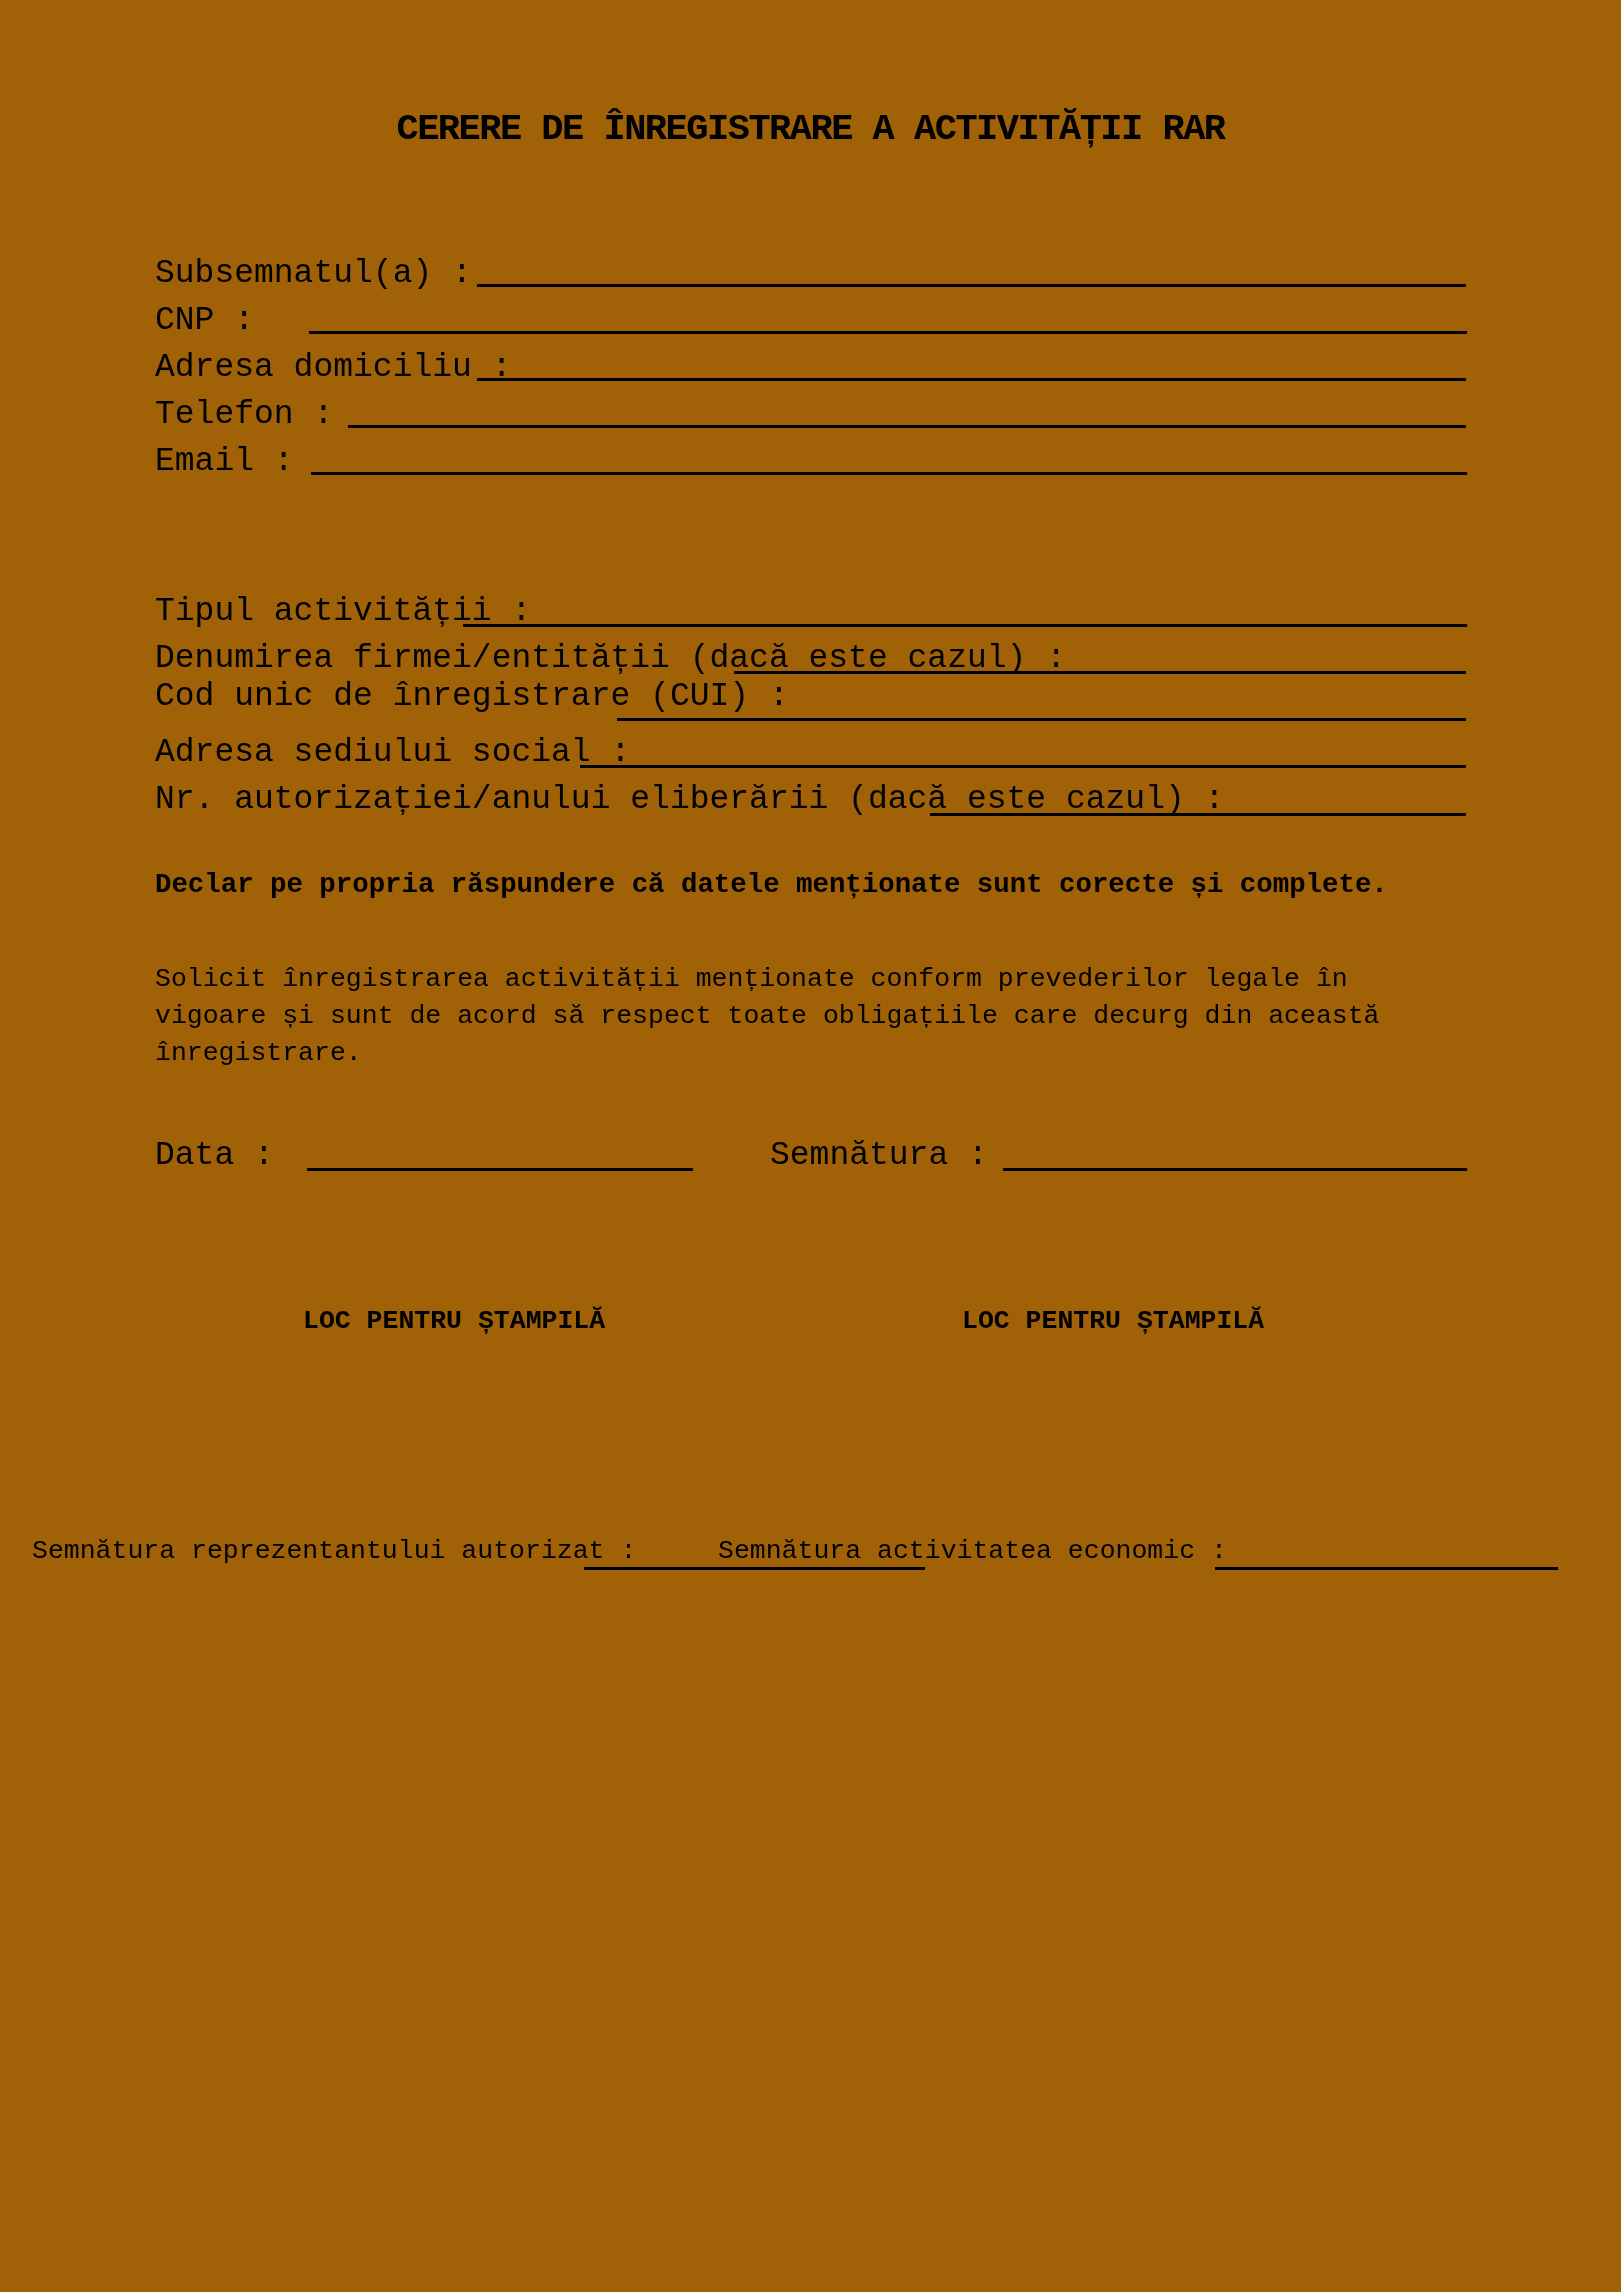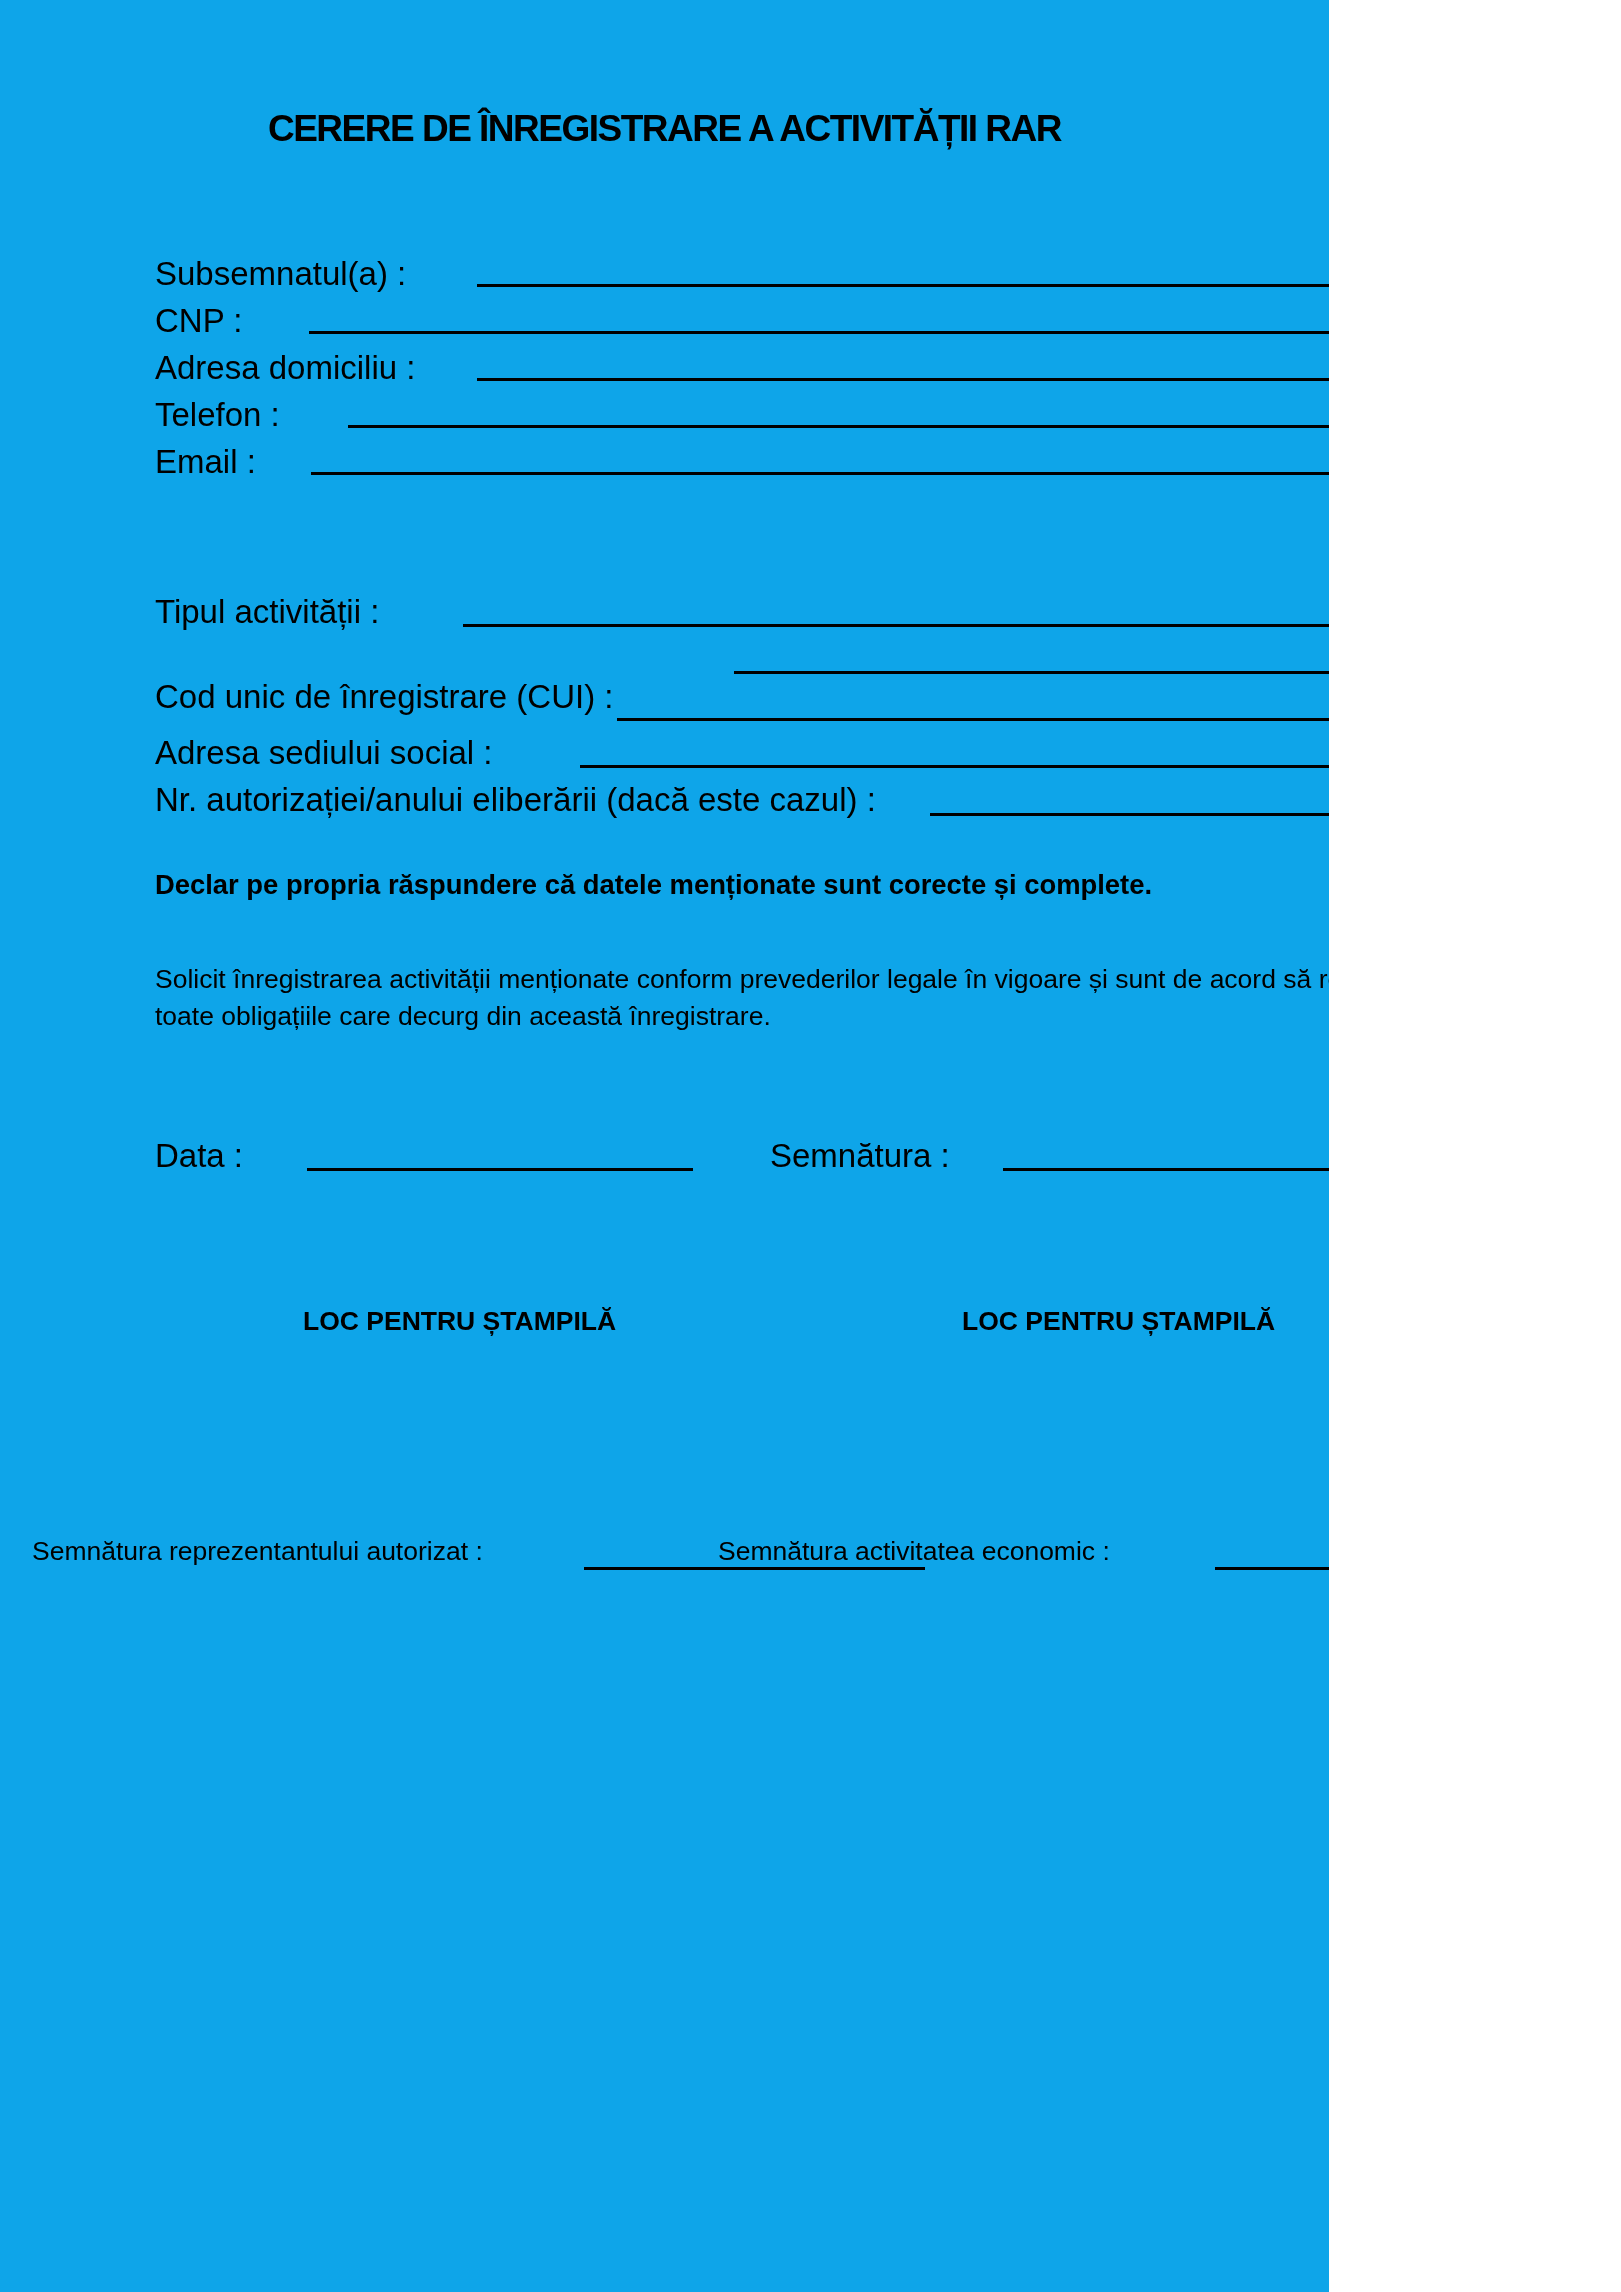--- a/index.html
+++ b/index.html
@@ -2,24 +2,24 @@
 <html><head>
 <meta charset="utf-8">
 <style>
   html, body {
     margin: 0;
     padding: 0;
     background: #ffffff;
   }
   .page {
     position: relative;
-    width: 1329px;
+    width: 1621px;
     height: 2293px;
-    background: #0ea5e9;
-    font-family: Liberation Sans, sans-serif;
+    background: #a16207;
+    font-family: Liberation Mono, monospace;
     color: #000000;
     overflow: hidden;
   }
   .title {
     position: absolute;
     top: 108px;
     left: 0;
     width: 100%;
     margin: 0;
     text-align: center;
@@ -86,20 +86,21 @@
   <span class="lbl" style="top:396px">Telefon :</span>
   <div class="line" style="top:425px;left:348px;width:1118px"></div>
 
   <span class="lbl" style="top:443px">Email :</span>
   <div class="line" style="top:472px;left:311px;width:1156px"></div>
 
 
   <span class="lbl" style="top:593px">Tipul activității :</span>
   <div class="line" style="top:624px;left:463px;width:1004px"></div>
 
+  <span class="lbl" style="top:640px">Denumirea firmei/entității (dacă este cazul) :</span>
   <div class="line" style="top:671px;left:734px;width:732px"></div>
 
   <span class="lbl" style="top:678px">Cod unic de înregistrare (CUI) :</span>
   <div class="line" style="top:718px;left:617px;width:849px"></div>
 
   <span class="lbl" style="top:734px">Adresa sediului social :</span>
   <div class="line" style="top:765px;left:580px;width:886px"></div>
 
   <span class="lbl" style="top:781px">Nr. autorizației/anului eliberării (dacă este cazul) :</span>
   <div class="line" style="top:813px;left:930px;width:536px"></div>

